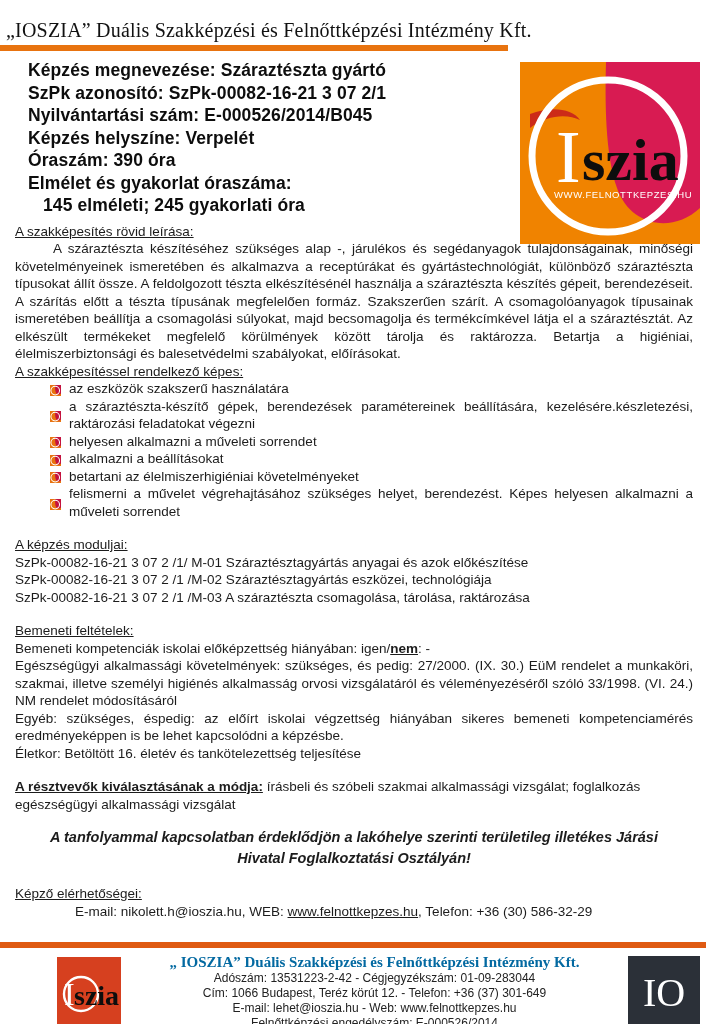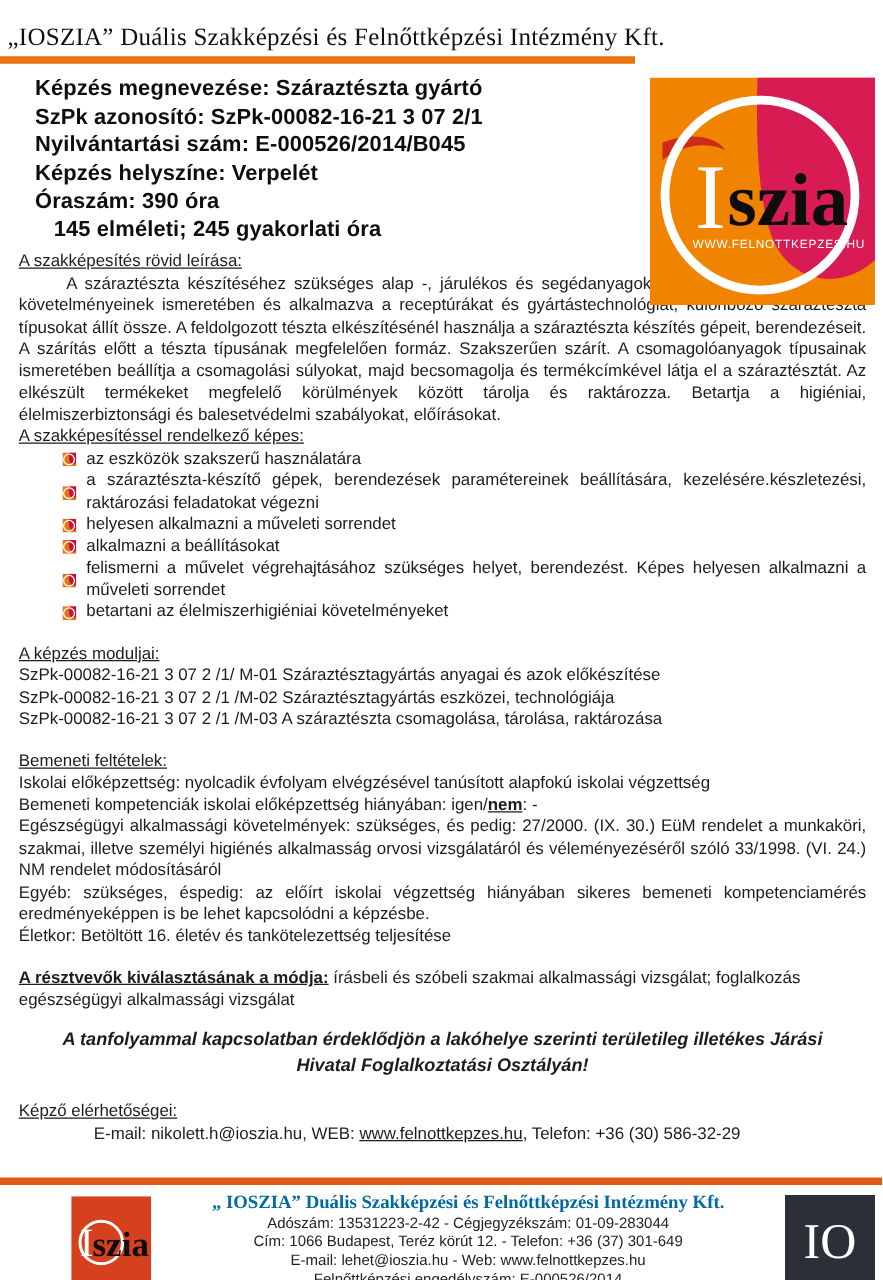--- a/index.html
+++ b/index.html
@@ -69,20 +69,21 @@
   <div class="masthead-title">„IOSZIA” Duális Szakképzési és Felnőttképzési Intézmény Kft.</div>
   <div class="masthead-rule"></div>
 
   <div class="header-wrap">
     <div class="header-lines">
       <div class="header-line">Képzés megnevezése: Száraztészta gyártó</div>
       <div class="header-line">SzPk azonosító: SzPk-00082-16-21 3 07 2/1</div>
       <div class="header-line">Nyilvántartási szám: E-000526/2014/B045</div>
       <div class="header-line">Képzés helyszíne: Verpelét</div>
       <div class="header-line">Óraszám: 390 óra</div>
+      <div class="header-line">Elmélet és gyakorlat óraszáma:</div>
       <div class="header-line indented">145 elméleti; 245 gyakorlati óra</div>
     </div>
 
     <svg class="brand-logo" viewBox="0 0 180 182" role="img">
       <rect width="180" height="182" fill="#F08300"></rect>
       <path d="M86,0 L180,0 L180,146 C152,172 110,164 97,126 C85,92 85,38 86,0 Z" fill="#D81B52"></path>
       <path d="M10,52 C30,44 52,46 60,58 C48,52 28,52 10,66 Z" fill="#C61C1C" opacity="0.85"></path>
       <circle cx="88" cy="94" r="76" fill="none" stroke="#ffffff" stroke-width="7"></circle>
       <text x="36" y="120" font-family="Liberation Serif, serif" font-size="74" fill="#ffffff">I</text>
       <text x="62" y="118" font-family="Liberation Serif, serif" font-weight="bold" font-size="60" fill="#0d0d0d">szia</text>
@@ -128,41 +129,40 @@
             <circle cx="5.7" cy="6.1" r="4.7" fill="none" stroke="#fff" stroke-width="1.1"></circle>
           </svg>
         <span class="li-text">alkalmazni a beállításokat</span>
       </li>
       <li>
         <svg class="bullet" viewBox="0 0 12 12">
             <rect width="12" height="12" fill="#E8730F"></rect>
             <path d="M5.8,0 L12,0 L12,9.2 C9.5,11.2 6.6,10.2 6,7 C5.4,4.4 5.6,2 5.8,0 Z" fill="#C4123F"></path>
             <circle cx="5.7" cy="6.1" r="4.7" fill="none" stroke="#fff" stroke-width="1.1"></circle>
           </svg>
-        <span class="li-text">felismerni a művelet végrehajtásához szükséges helyet, berendezést. Képes helyesen alkalmazni a műveleti sorrendet</span>
+        <span class="li-text">betartani az élelmiszerhigiéniai követelményeket</span>
       </li>
       <li>
         <svg class="bullet" viewBox="0 0 12 12">
             <rect width="12" height="12" fill="#E8730F"></rect>
             <path d="M5.8,0 L12,0 L12,9.2 C9.5,11.2 6.6,10.2 6,7 C5.4,4.4 5.6,2 5.8,0 Z" fill="#C4123F"></path>
             <circle cx="5.7" cy="6.1" r="4.7" fill="none" stroke="#fff" stroke-width="1.1"></circle>
           </svg>
-        <span class="li-text">betartani az élelmiszerhigiéniai követelményeket</span>
+        <span class="li-text">felismerni a művelet végrehajtásához szükséges helyet, berendezést. Képes helyesen alkalmazni a műveleti sorrendet</span>
       </li>
     </ul>
 
     <div class="gap-m"></div>
     <div class="section-heading">A képzés moduljai:</div>
     <div>SzPk-00082-16-21 3 07 2 /1/ M-01 Száraztésztagyártás anyagai és azok előkészítése</div>
     <div>SzPk-00082-16-21 3 07 2 /1 /M-02 Száraztésztagyártás eszközei, technológiája</div>
     <div>SzPk-00082-16-21 3 07 2 /1 /M-03 A száraztészta csomagolása, tárolása, raktározása</div>
 
     <div class="gap-m"></div>
     <div class="section-heading">Bemeneti feltételek:</div>
-    <div>Iskolai előképzettség: nyolcadik évfolyam elvégzésével tanúsított alapfokú iskolai végzettség</div>
     <div><span>Bemeneti kompetenciák iskolai előképzettség hiányában: igen/</span><span class="inline-underline">nem</span><span>: -</span></div>
     <p class="para-justified">Egészségügyi alkalmassági követelmények: szükséges, és pedig: 27/2000. (IX. 30.) EüM rendelet a munkaköri, szakmai, illetve személyi higiénés alkalmasság orvosi vizsgálatáról és véleményezéséről szóló 33/1998. (VI. 24.) NM rendelet módosításáról</p>
     <p class="para-justified">Egyéb: szükséges, éspedig: az előírt iskolai végzettség hiányában sikeres bemeneti kompetenciamérés eredményeképpen is be lehet kapcsolódni a képzésbe.</p>
     <div>Életkor: Betöltött 16. életév és tankötelezettség teljesítése</div>
 
     <div class="gap-m"></div>
     <p><span class="inline-underline">A résztvevők kiválasztásának a módja:</span><span> írásbeli és szóbeli szakmai alkalmassági vizsgálat; foglalkozás egészségügyi alkalmassági vizsgálat</span></p>
 
     <p class="notice">A tanfolyammal kapcsolatban érdeklődjön a lakóhelye szerinti területileg illetékes Járási Hivatal Foglalkoztatási Osztályán!</p>
 

